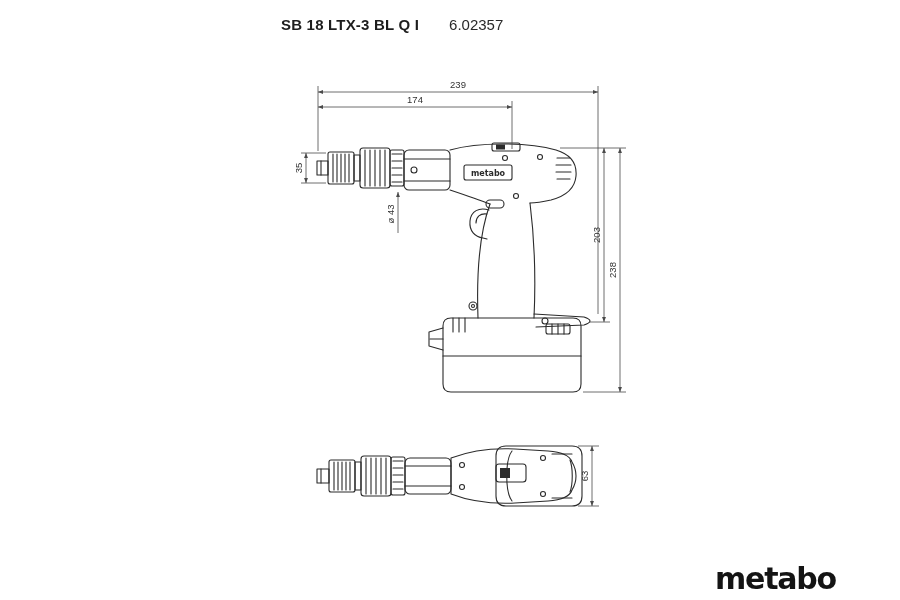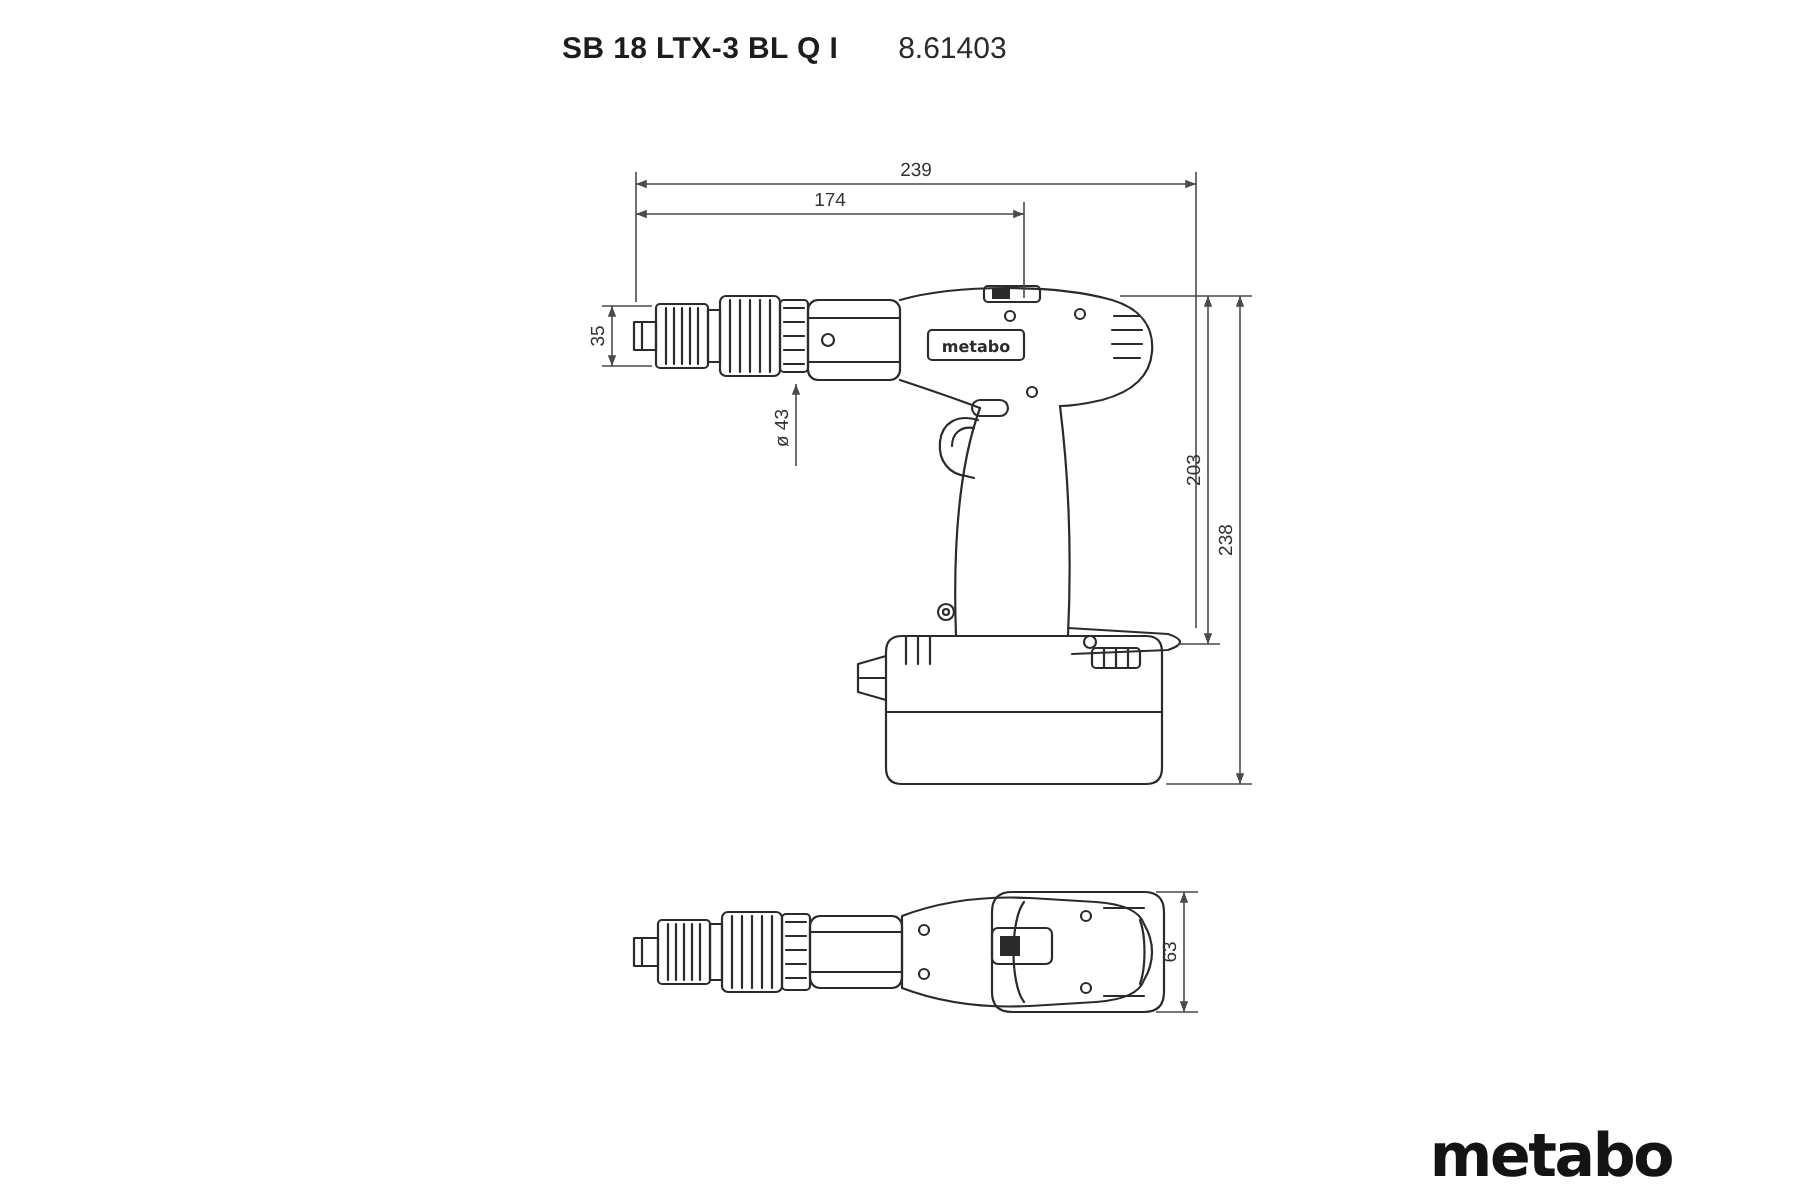--- a/index.html
+++ b/index.html
@@ -16,21 +16,21 @@
   .dim-text{font-family:"Liberation Sans",sans-serif;font-size:9.5px;fill:#333;}
   .body-label-text{font-family:"DejaVu Sans",sans-serif;font-size:8px;font-weight:700;fill:#2b2b2b;}
 </style>
 </head>
 <body>
 
 <div class="page">
 
   <div class="header">
     <span class="product-name">SB 18 LTX-3 BL Q I</span>
-    <span class="product-code">8.61403</span>
+    <span class="product-code">6.02357</span>
   </div>
 
   <svg width="900" height="600" viewBox="0 0 900 600">
     <defs>
       <marker id="arrow" viewBox="0 0 10 10" refX="9" refY="5" markerWidth="7.5" markerHeight="7.5" orient="auto-start-reverse">
         <path d="M0,1.5 L9,5 L0,8.5 z" fill="#4a4a4a"></path>
       </marker>
     </defs>
 
     <g stroke="#2b2b2b" fill="none" stroke-width="1.1" stroke-linejoin="round" stroke-linecap="round">

